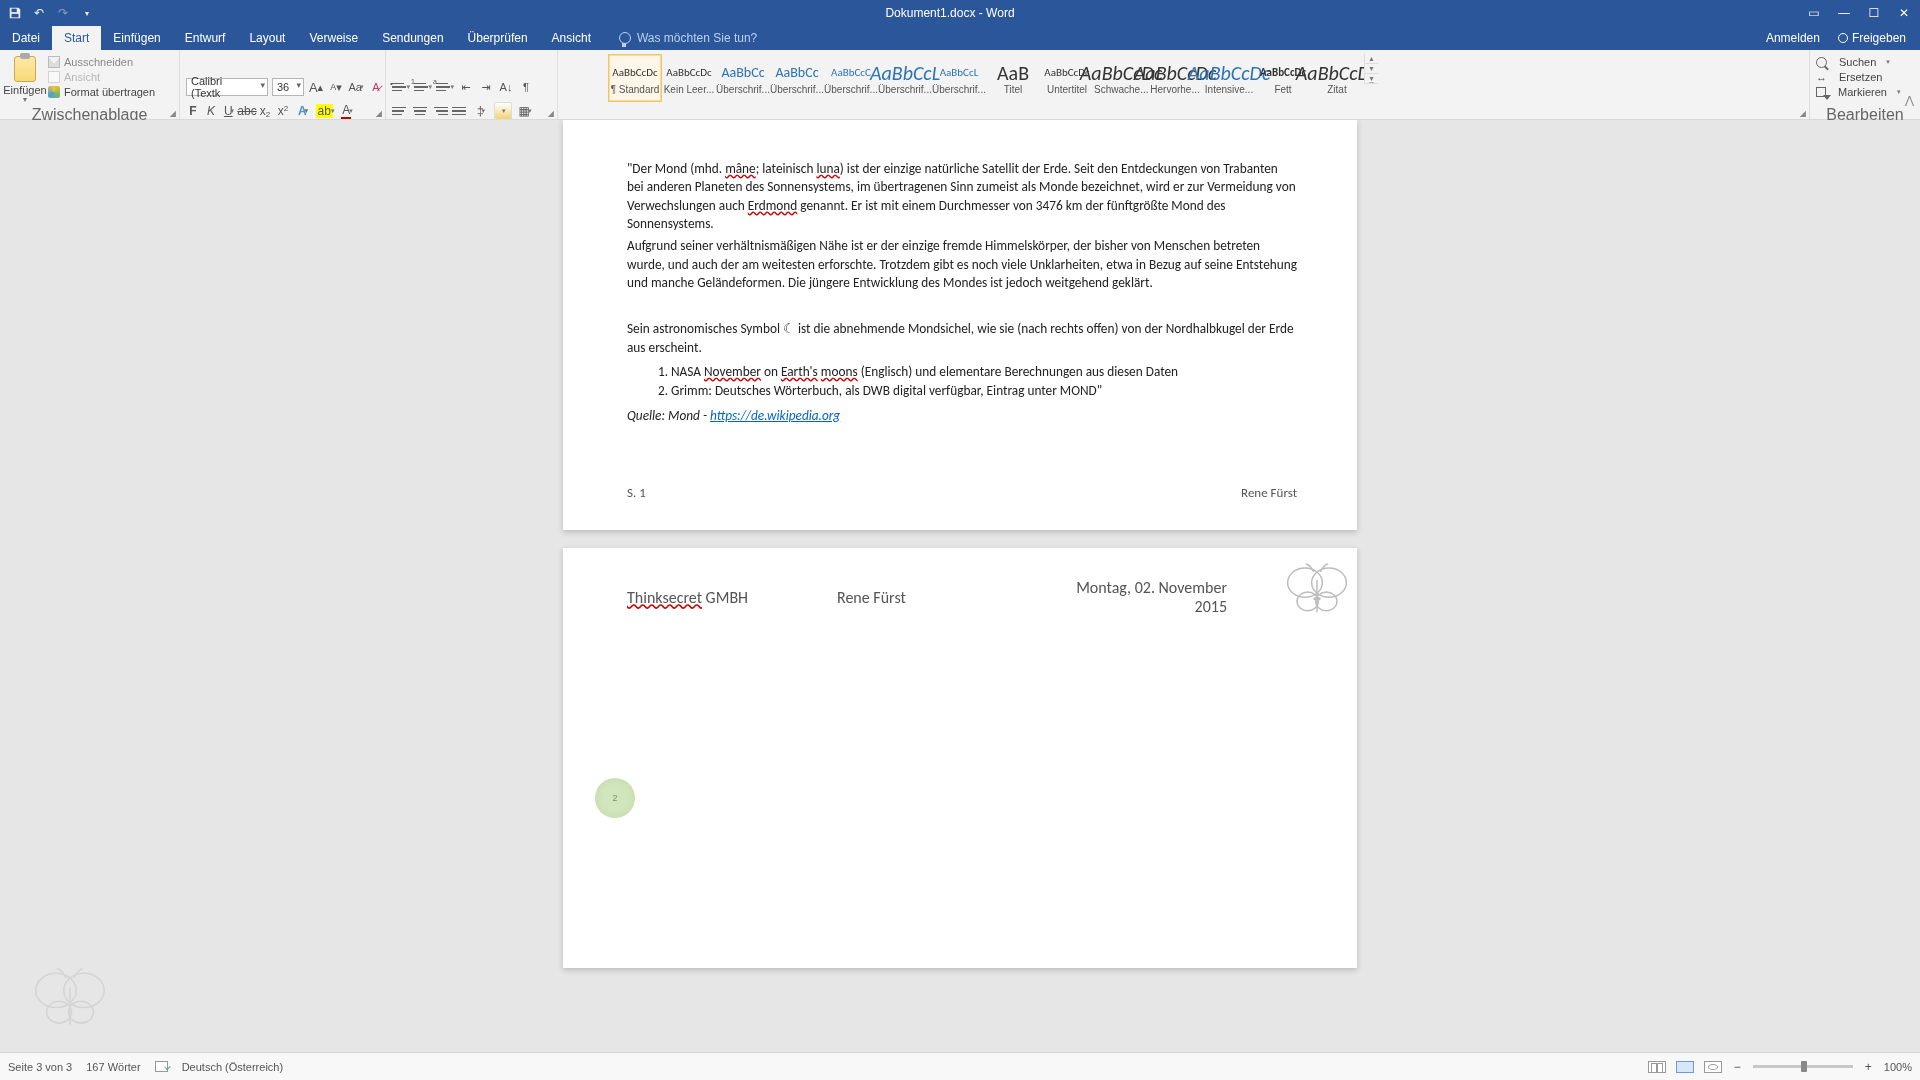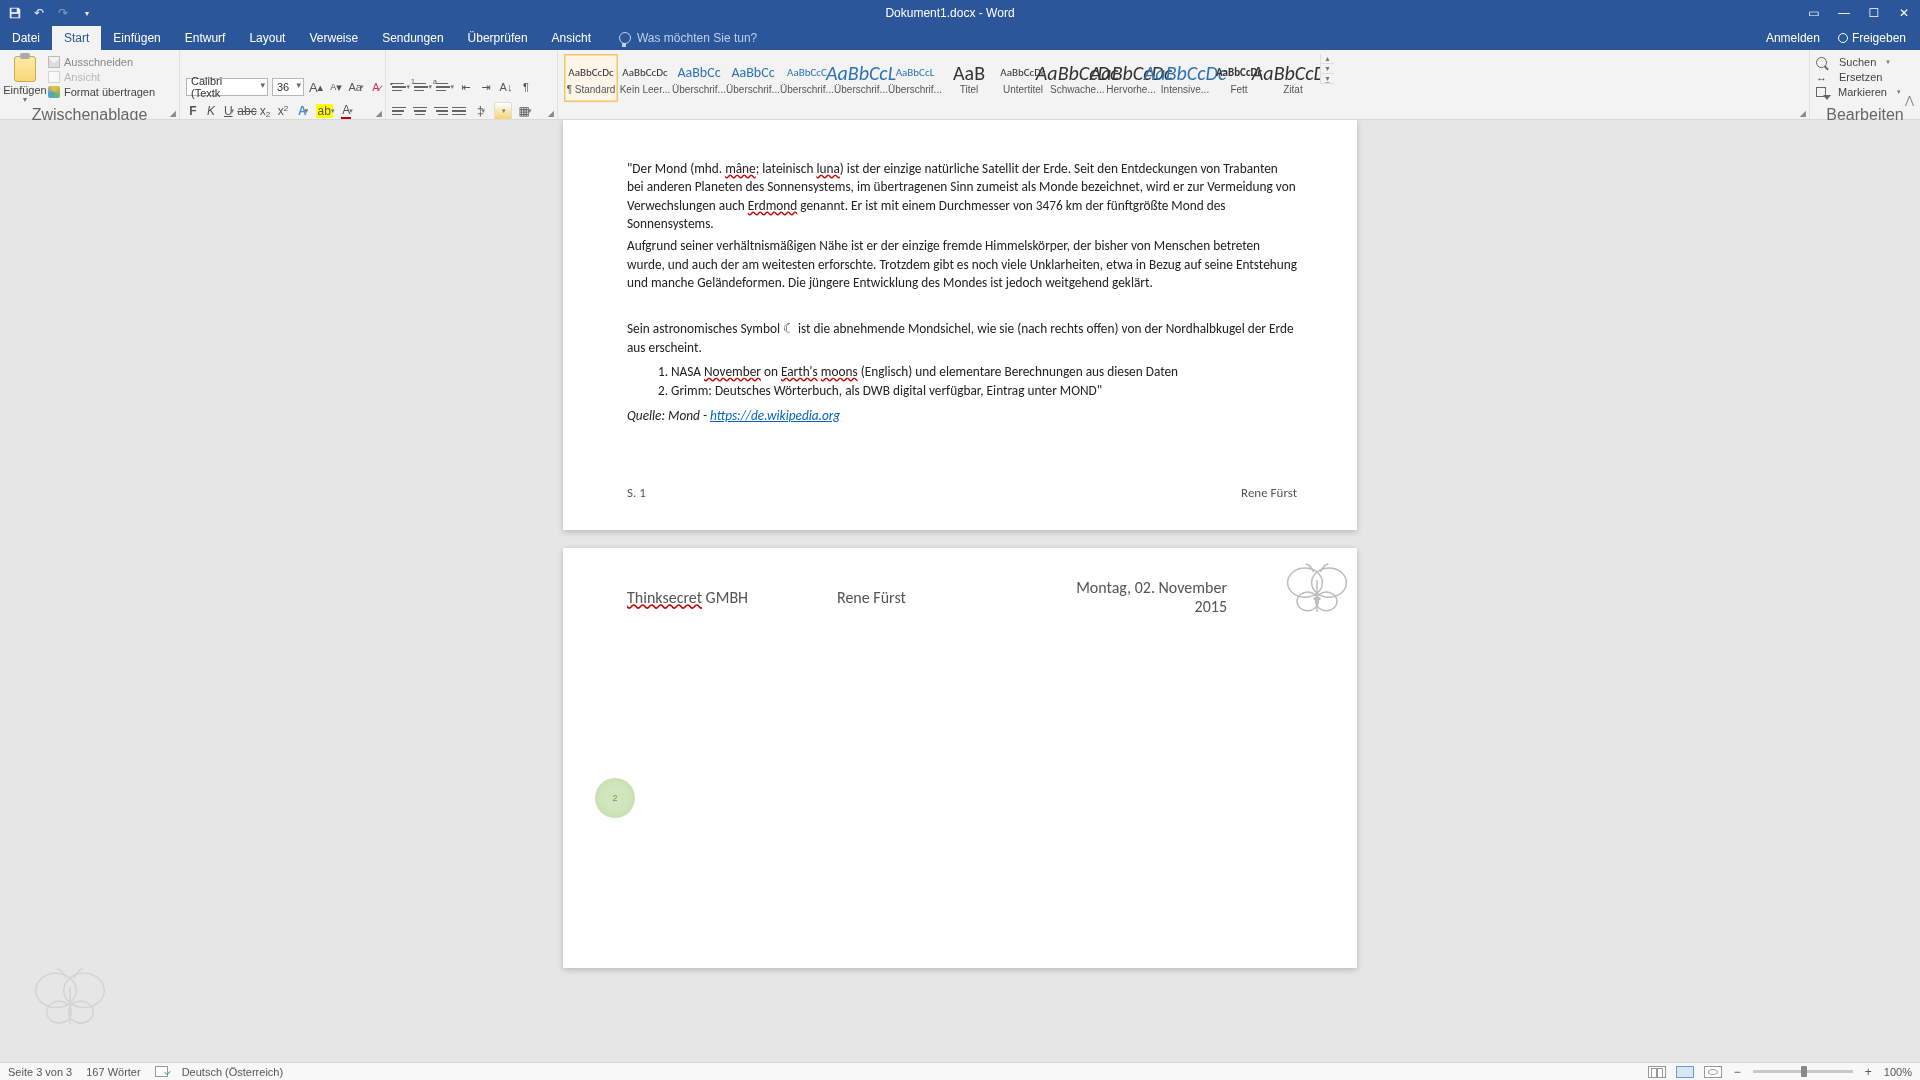--- a/index.html
+++ b/index.html
@@ -61,21 +61,21 @@
 
 .para-ic{ width:18px;height:16px; display:flex;flex-direction:column;justify-content:center;gap:2px; position:relative;}
 .line{ height:1.5px; background:#666; }
 .l1{width:12px;} .l2{width:14px;} .l3{width:10px;}
 .bul:before{content:"•"; position:absolute; left:-2px; top:0; font-size:8px;}
 .num:before{content:"1"; position:absolute; left:-3px; top:-1px; font-size:7px;}
 .ml:before{content:"a"; position:absolute; left:-3px; top:-1px; font-size:7px;}
 
 
 .styles-grp { flex: 1; }
-.gallery { display: flex; gap: 0; height: 48px; overflow:hidden; }
+.gallery { display: flex; gap: 0; height: 48px; overflow:hidden;margin-left:44px; }
 .style-item { width: 54px; display: flex; flex-direction: column; align-items: center; justify-content: center; border: 1px solid transparent; padding:2px 1px; }
 .style-item.sel { border-color: #f2c367; background:#fdf6e9; box-shadow: inset 0 0 0 1px #f9dca0;}
 .sprev { font-family: Calibri, sans-serif; color: #333; height:22px; display:flex; align-items:center;}
 .sprev.h{ color:#2e74b5;}
 .sprev.t{ font-size:20px; font-weight:300; color:#333;}
 .sprev.it{ font-style:italic;}
 .sprev.b{ font-weight:bold;}
 .slabel { font-size: 10px; color: #555; white-space: nowrap; overflow:hidden; max-width:54px;}
 .gallery-more{ width:14px; display:flex; flex-direction:column; border-left:1px solid #ddd; }
 .gallery-more div{flex:1;display:flex;align-items:center;justify-content:center;font-size:8px;color:#777;border-bottom:1px solid #ddd;}
@@ -111,21 +111,21 @@
 .header2 .c1{ width:210px;} .header2 .c2{ width:210px;} .header2 .c3{ flex:1; text-align:right; padding-right:70px;}
 .butterfly{ position:absolute; width:68px; height:60px; top:12px; right:6px; }
 .butterfly svg{width:100%;height:100%;}
 
 .green-dot{ position:absolute; width:40px;height:40px; border-radius:50%; background:radial-gradient(circle,#d2e6be 40%,#c0daa7); left:32px; top:230px; display:flex;align-items:center;justify-content:center; font-size:9px; color:#7a9458;}
 
 .bf-water{ position:absolute; left:30px; bottom:28px; width:80px; height:70px; opacity:.45;}
 .bf-water svg{width:100%;height:100%;}
 
 
-.status-bar { position: absolute; bottom: 0; left: 0; right: 0; height: 18px; background: #f8f8f8; border-top: 1px solid #d6d6d6; display: flex; align-items: center; font-size: 11px; color: #555; padding: 0 8px; }
+.status-bar { position: absolute; bottom: 0; left: 0; right: 0; height: 28px; background: #f8f8f8; border-top: 1px solid #d6d6d6; display: flex; align-items: center; font-size: 11px; color: #555; padding: 0 8px; }
 .status-bar .sb-l { display:flex; gap:14px; align-items:center;}
 .status-bar .sb-r { margin-left:auto; display:flex; align-items:center; gap:10px;}
 .view-btn{ width:18px;height:12px; border:1px solid #999; background:#fff; position:relative;}
 .view-btn.active{ background:#d8e6f6; border-color:#6a9bd8;}
 .v-read:before{content:"";position:absolute;left:2px;top:1px;width:5px;height:8px;border:1px solid #999;}
 .v-read:after{content:"";position:absolute;right:2px;top:1px;width:5px;height:8px;border:1px solid #999;}
 .v-web:before{content:"";position:absolute;left:3px;top:2px;right:3px;bottom:2px;border:1px solid #999;border-radius:50%;}
 .slider{ width:100px; height:3px; background:#c8c8c8; position:relative; }
 .slider:before{ content:""; position:absolute; left:48%; top:-4px; width:6px; height:11px; background:#888; border-radius:1px;}
 .zm-btn{ font-size:12px; padding:0 2px;}

